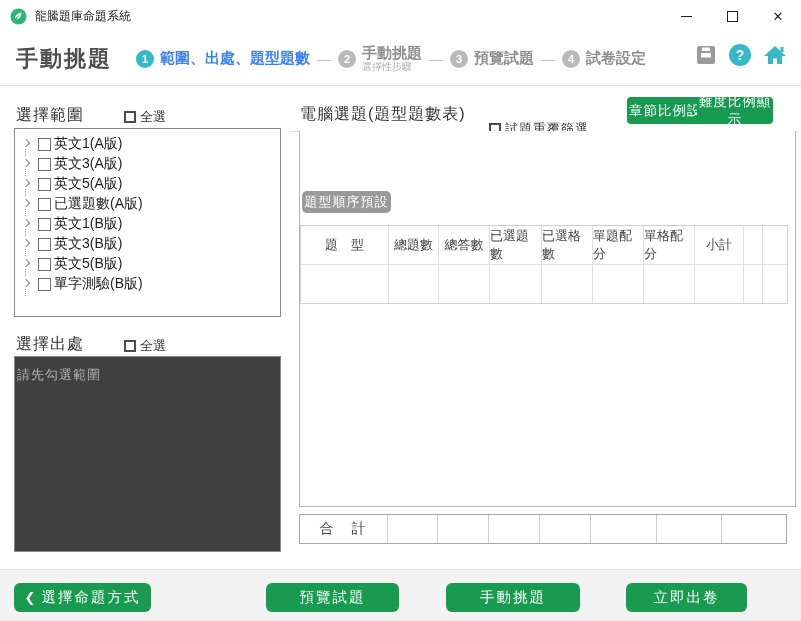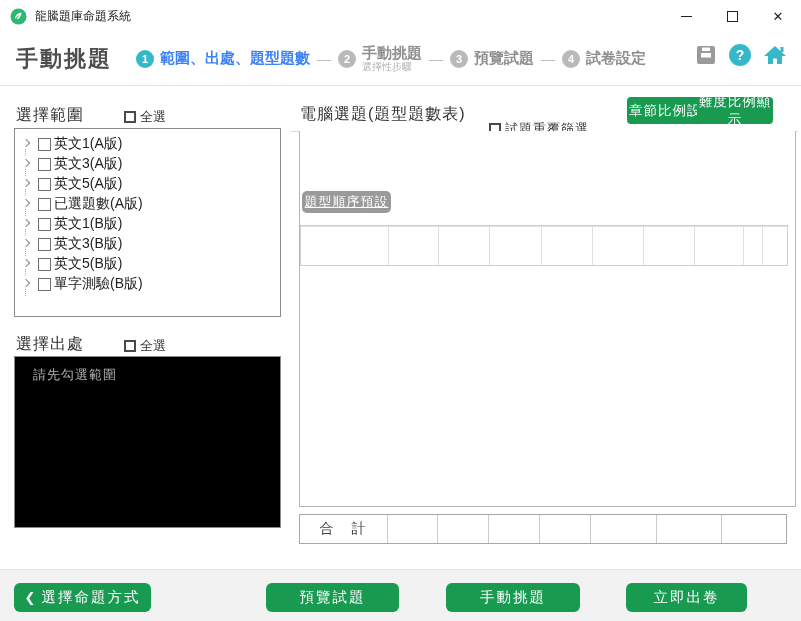--- a/index.html
+++ b/index.html
@@ -42,32 +42,32 @@
   .scope-head { position:absolute; left:16px; top:105px; width:260px; display:flex; }
   .scope-head .chk-row, .source-head .chk-row { margin-left:40px; margin-top:3px; }
   .tree-box { position:absolute; left:14px; top:128px; width:267px; height:189px; border:1px solid #8a8a8a; background:#fff; padding-top:5px; overflow:hidden; }
   .tree-item { display:flex; align-items:center; height:20px; padding-left:6px; }
   .expander { width:10px; height:10px; position:relative; flex:0 0 auto; }
   .expander::before { content:""; position:absolute; left:2px; top:1px; width:5px; height:5px; border-right:1.5px solid #8a8a8a; border-bottom:1.5px solid #8a8a8a; transform:rotate(-45deg); }
   .expander::after { content:""; position:absolute; left:4px; top:10px; height:7px; border-left:1px dotted #aaa; }
   .tree-chk { width:13px; height:13px; border:1px solid #707070; background:#fff; margin-left:7px; flex:0 0 auto; }
   .tree-label { font-size:14px; color:#222; margin-left:3px; white-space:nowrap; }
   .source-head { position:absolute; left:16px; top:334px; width:260px; display:flex; }
-  .source-box { position:absolute; left:14px; top:356px; width:267px; height:172px; border:1px solid #8a8a8a; background:#000000; padding:8px 18px; }
+  .source-box { position:absolute; left:14px; top:356px; width:267px; height:196px; border:1px solid #8a8a8a; background:#404040; padding:8px 2px; }
   .placeholder { font-size:13px; color:#b0b0b0; letter-spacing:1px; }
   
   .comp-title { position:absolute; left:300px; top:104px; font-size:16px; color:#333; font-weight:500; letter-spacing:1px; }
   .dup-chk { position:absolute; left:489px; top:107px;margin-top:13px; }
   .dup-chk .chk-label { font-size:13px; letter-spacing:1px; }
   .btn-green { background:#189a50; color:#fff; border:none; border-radius:4px; font-size:13.5px; letter-spacing:1px; font-family:inherit; cursor:pointer; display:flex; align-items:center; justify-content:center; }
   .btn-chapter { position:absolute; left:595px; top:97px; width:91px; height:27px;margin-left:32px; }
   .btn-difficulty { position:absolute; left:697px; top:97px; width:76px; height:27px; }
   .right-divider { position:absolute; left:290px; top:131px; width:508px; height:1px; background:#dcdcdc; }
   .table-container { position:absolute; left:299px; top:131px; width:497px; height:376px; border-left:1px solid #b5b5b5; border-right:1px solid #b5b5b5; border-bottom:1px solid #b5b5b5; background:#fff; }
-  .btn-order { position:absolute; left:302px; top:191px; width:89px; height:22px; background:#9a9a9a; color:#fff; border:none; border-radius:5px; font-size:13px; letter-spacing:1px; font-family:inherit; cursor:pointer;text-decoration:underline; }
+  .btn-order { position:absolute; left:302px; top:191px; width:89px; height:22px; background:#9a9a9a; color:#fff; border:none; border-radius:5px; font-size:13px; letter-spacing:1px; font-family:inherit; cursor:pointer; }
   .qtable { position:absolute; left:300px; top:225px; width:488px; border:1px solid #cfcfcf; background:#fff; }
   .qrow { display:flex; }
   .qrow.head { height:38px; }
   .qrow.body { height:39px; border-top:1px solid #e0e0e0; }
   .qcell { border-right:1px solid #e0e0e0; display:flex; align-items:center; justify-content:center; font-size:13px; color:#444; position:relative; }
   .qcell:last-child { border-right:none; }
   .c0{width:88px;} .c1{width:50px;} .c2{width:51px;} .c3{width:52px;} .c4{width:51px;} .c5{width:51px;} .c6{width:51px;} .c7{width:49px;} .c8{width:19px;} .c9{width:24px;}
   .totals { position:absolute; left:299px; top:514px; width:488px; height:30px; border:1px solid #a8a8a8; background:#fff; display:flex; }
   .tcell { border-right:1px solid #cccccc; display:flex; align-items:center; justify-content:center; font-size:14px; color:#444; letter-spacing:2px; }
   .tcell:last-child { border-right:none; }
@@ -210,20 +210,32 @@
   <span class="chk-label">試題重覆篩選</span>
 </div>
 <button class="btn-green btn-chapter">章節比例設定</button>
 <button class="btn-green btn-difficulty">難度比例顯示</button>
 
 <div class="right-divider"></div>
 <div class="table-container"></div>
 <button class="btn-order">題型順序預設</button>
 
 <div class="qtable">
+  <div class="qrow head">
+    <div class="qcell c0">題　型</div>
+    <div class="qcell c1">總題數</div>
+    <div class="qcell c2">總答數</div>
+    <div class="qcell c3">已選題數</div>
+    <div class="qcell c4">已選格數</div>
+    <div class="qcell c5">單題配分</div>
+    <div class="qcell c6">單格配分</div>
+    <div class="qcell c7">小計</div>
+    <div class="qcell c8"></div>
+    <div class="qcell c9"></div>
+  </div>
   <div class="qrow body">
     <div class="qcell c0"></div>
     <div class="qcell c1"></div>
     <div class="qcell c2"></div>
     <div class="qcell c3"></div>
     <div class="qcell c4"></div>
     <div class="qcell c5"></div>
     <div class="qcell c6"></div>
     <div class="qcell c7"></div>
     <div class="qcell c8"></div>

